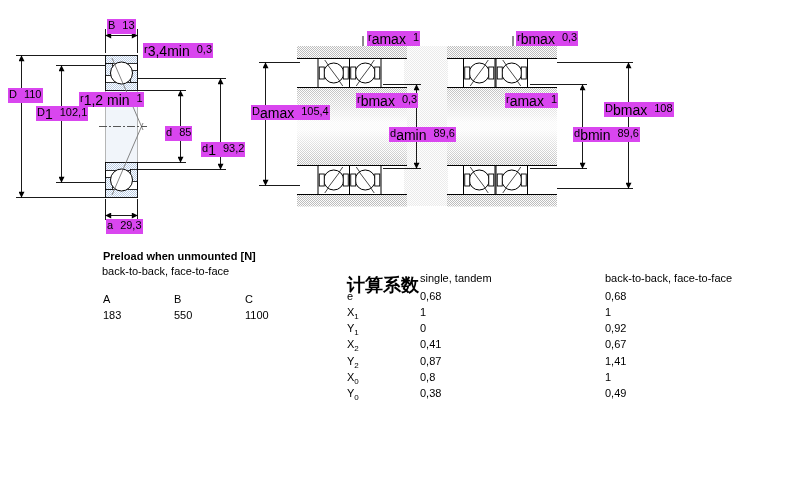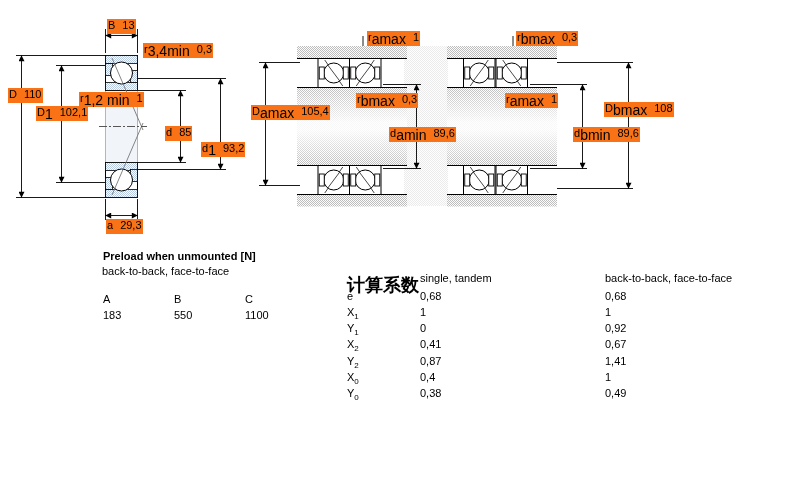--- a/index.html
+++ b/index.html
@@ -1,20 +1,20 @@
 <!DOCTYPE html>
 <html><head>
 <meta charset="utf-8">
 <style>
   html,body{margin:0;padding:0;background:#fff;}
   #page{position:relative;width:800px;height:500px;background:#fff;overflow:hidden;
         font-family:"Liberation Sans","DejaVu Sans",sans-serif;color:#000;}
   #drawing-svg{position:absolute;left:0;top:0;}
   .dim{position:absolute;font-size:11px;line-height:13px;white-space:nowrap;
-       background:#f97316;padding:0 1px;}
+       background:#d946ef;padding:0 1px;}
   .dim sub{font-size:14px;vertical-align:-3px;line-height:1;}
   .dim .val{margin-left:7px;}
   .tbl{position:absolute;font-size:11px;line-height:13px;white-space:nowrap;}
   .bold{font-weight:bold;}
   .cjk{font-size:18px;margin-top:29px;}
   .prow .pcell{display:inline-block;width:71px;}
   .frow .flabel{display:inline-block;width:73px;}
   .frow .fv1{display:inline-block;width:185px;}
   .frow sub{font-size:8px;vertical-align:-3px;line-height:1;}
 </style>
@@ -208,19 +208,19 @@
   <div class="tbl frow" style="left:347px;top:322px;">
     <span class="flabel"><span>Y</span><sub>1</sub></span><span class="fv1">0</span><span class="fv2">0,92</span>
   </div>
   <div class="tbl frow" style="left:347px;top:338px;">
     <span class="flabel"><span>X</span><sub>2</sub></span><span class="fv1">0,41</span><span class="fv2">0,67</span>
   </div>
   <div class="tbl frow" style="left:347px;top:355px;">
     <span class="flabel"><span>Y</span><sub>2</sub></span><span class="fv1">0,87</span><span class="fv2">1,41</span>
   </div>
   <div class="tbl frow" style="left:347px;top:371px;">
-    <span class="flabel"><span>X</span><sub>0</sub></span><span class="fv1">0,4</span><span class="fv2">1</span>
+    <span class="flabel"><span>X</span><sub>0</sub></span><span class="fv1">0,8</span><span class="fv2">1</span>
   </div>
   <div class="tbl frow" style="left:347px;top:387px;">
     <span class="flabel"><span>Y</span><sub>0</sub></span><span class="fv1">0,38</span><span class="fv2">0,49</span>
   </div>
 
 </div>
 
 </body></html>

